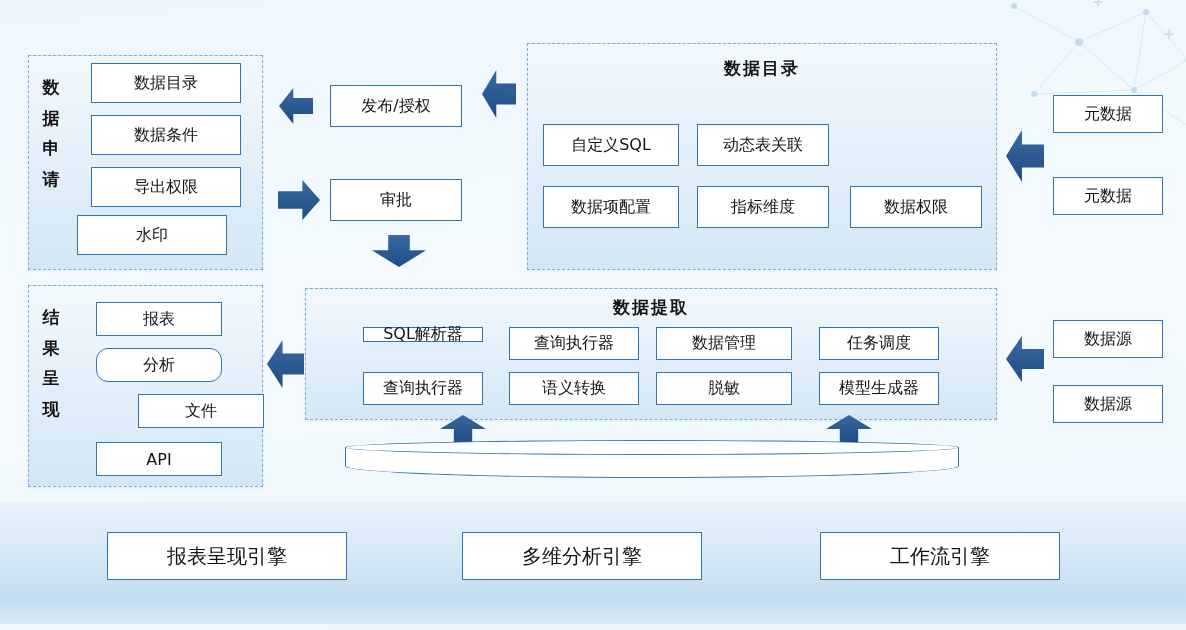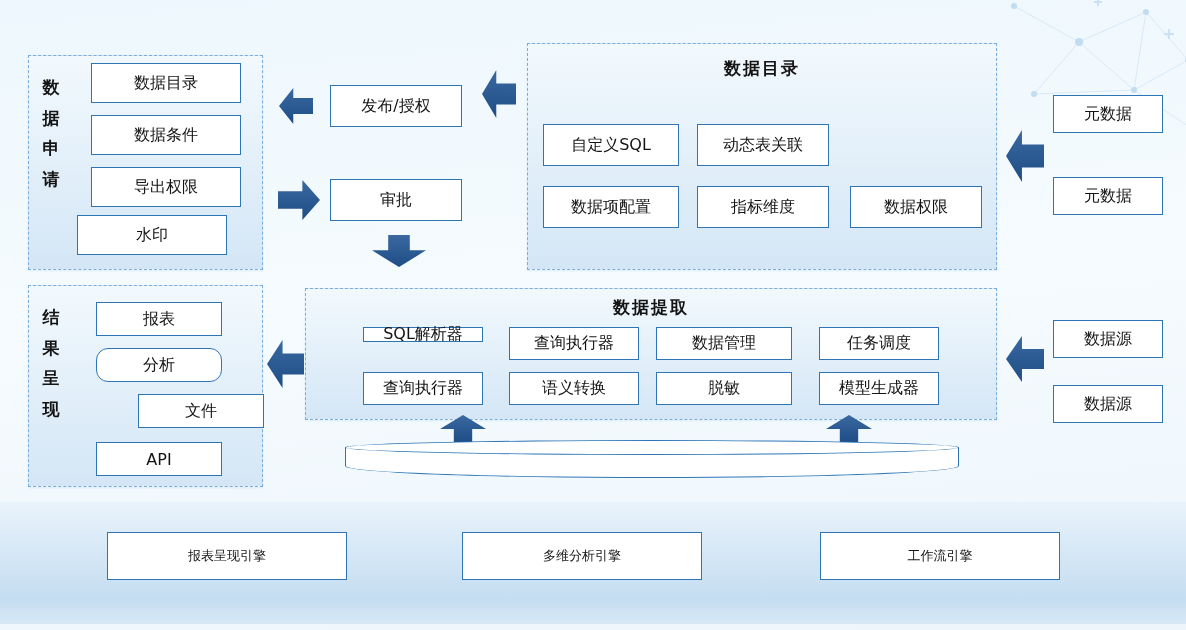--- a/index.html
+++ b/index.html
@@ -13,21 +13,21 @@
   .panel{position:absolute;border:1px dashed #7aadda;
     background:linear-gradient(180deg,#f2f9fd 0%,#d4e6f6 100%);
     box-shadow:0 1px 2px rgba(100,150,200,.15);}
   .ptitle{position:absolute;left:0;right:0;text-align:center;font-weight:bold;
     font-size:17px;letter-spacing:2px;}
   .vlabel{position:absolute;left:12px;top:16px;width:20px;font-weight:bold;
     font-size:17px;line-height:1.8;text-align:center;word-break:break-all;}
   .wbox{position:absolute;background:#ffffff;border:1px solid #2e75b6;
     display:flex;align-items:center;justify-content:center;font-size:16px;
     box-sizing:border-box;}
-  .engine{font-size:13px;}
+  .engine{font-size:20px;}
   .arrow{position:absolute;background:linear-gradient(180deg,#3a689f 0%,#1e4d87 100%);}
   .a-left{clip-path:polygon(0% 50%,42% 0%,42% 28%,100% 28%,100% 72%,42% 72%,42% 100%);}
   .a-right{clip-path:polygon(100% 50%,58% 0%,58% 28%,0% 28%,0% 72%,58% 72%,58% 100%);}
   .a-down{clip-path:polygon(50% 100%,0% 48%,30% 48%,30% 0%,70% 0%,70% 48%,100% 48%);}
   .a-up{clip-path:polygon(50% 0%,100% 52%,70% 52%,70% 100%,30% 100%,0% 52%,0% 52%);}
   .a-up{clip-path:polygon(50% 0%,100% 52%,70% 52%,70% 100%,30% 100%,30% 52%,0% 52%);}
   .cyl{position:absolute;}
   .cyl-body{position:absolute;left:0;right:0;top:7px;bottom:0;background:#ffffff;
     border:1px solid #2e75b6;border-top:none;
     border-radius:0 0 50% 50% / 0 0 12px 12px;}

